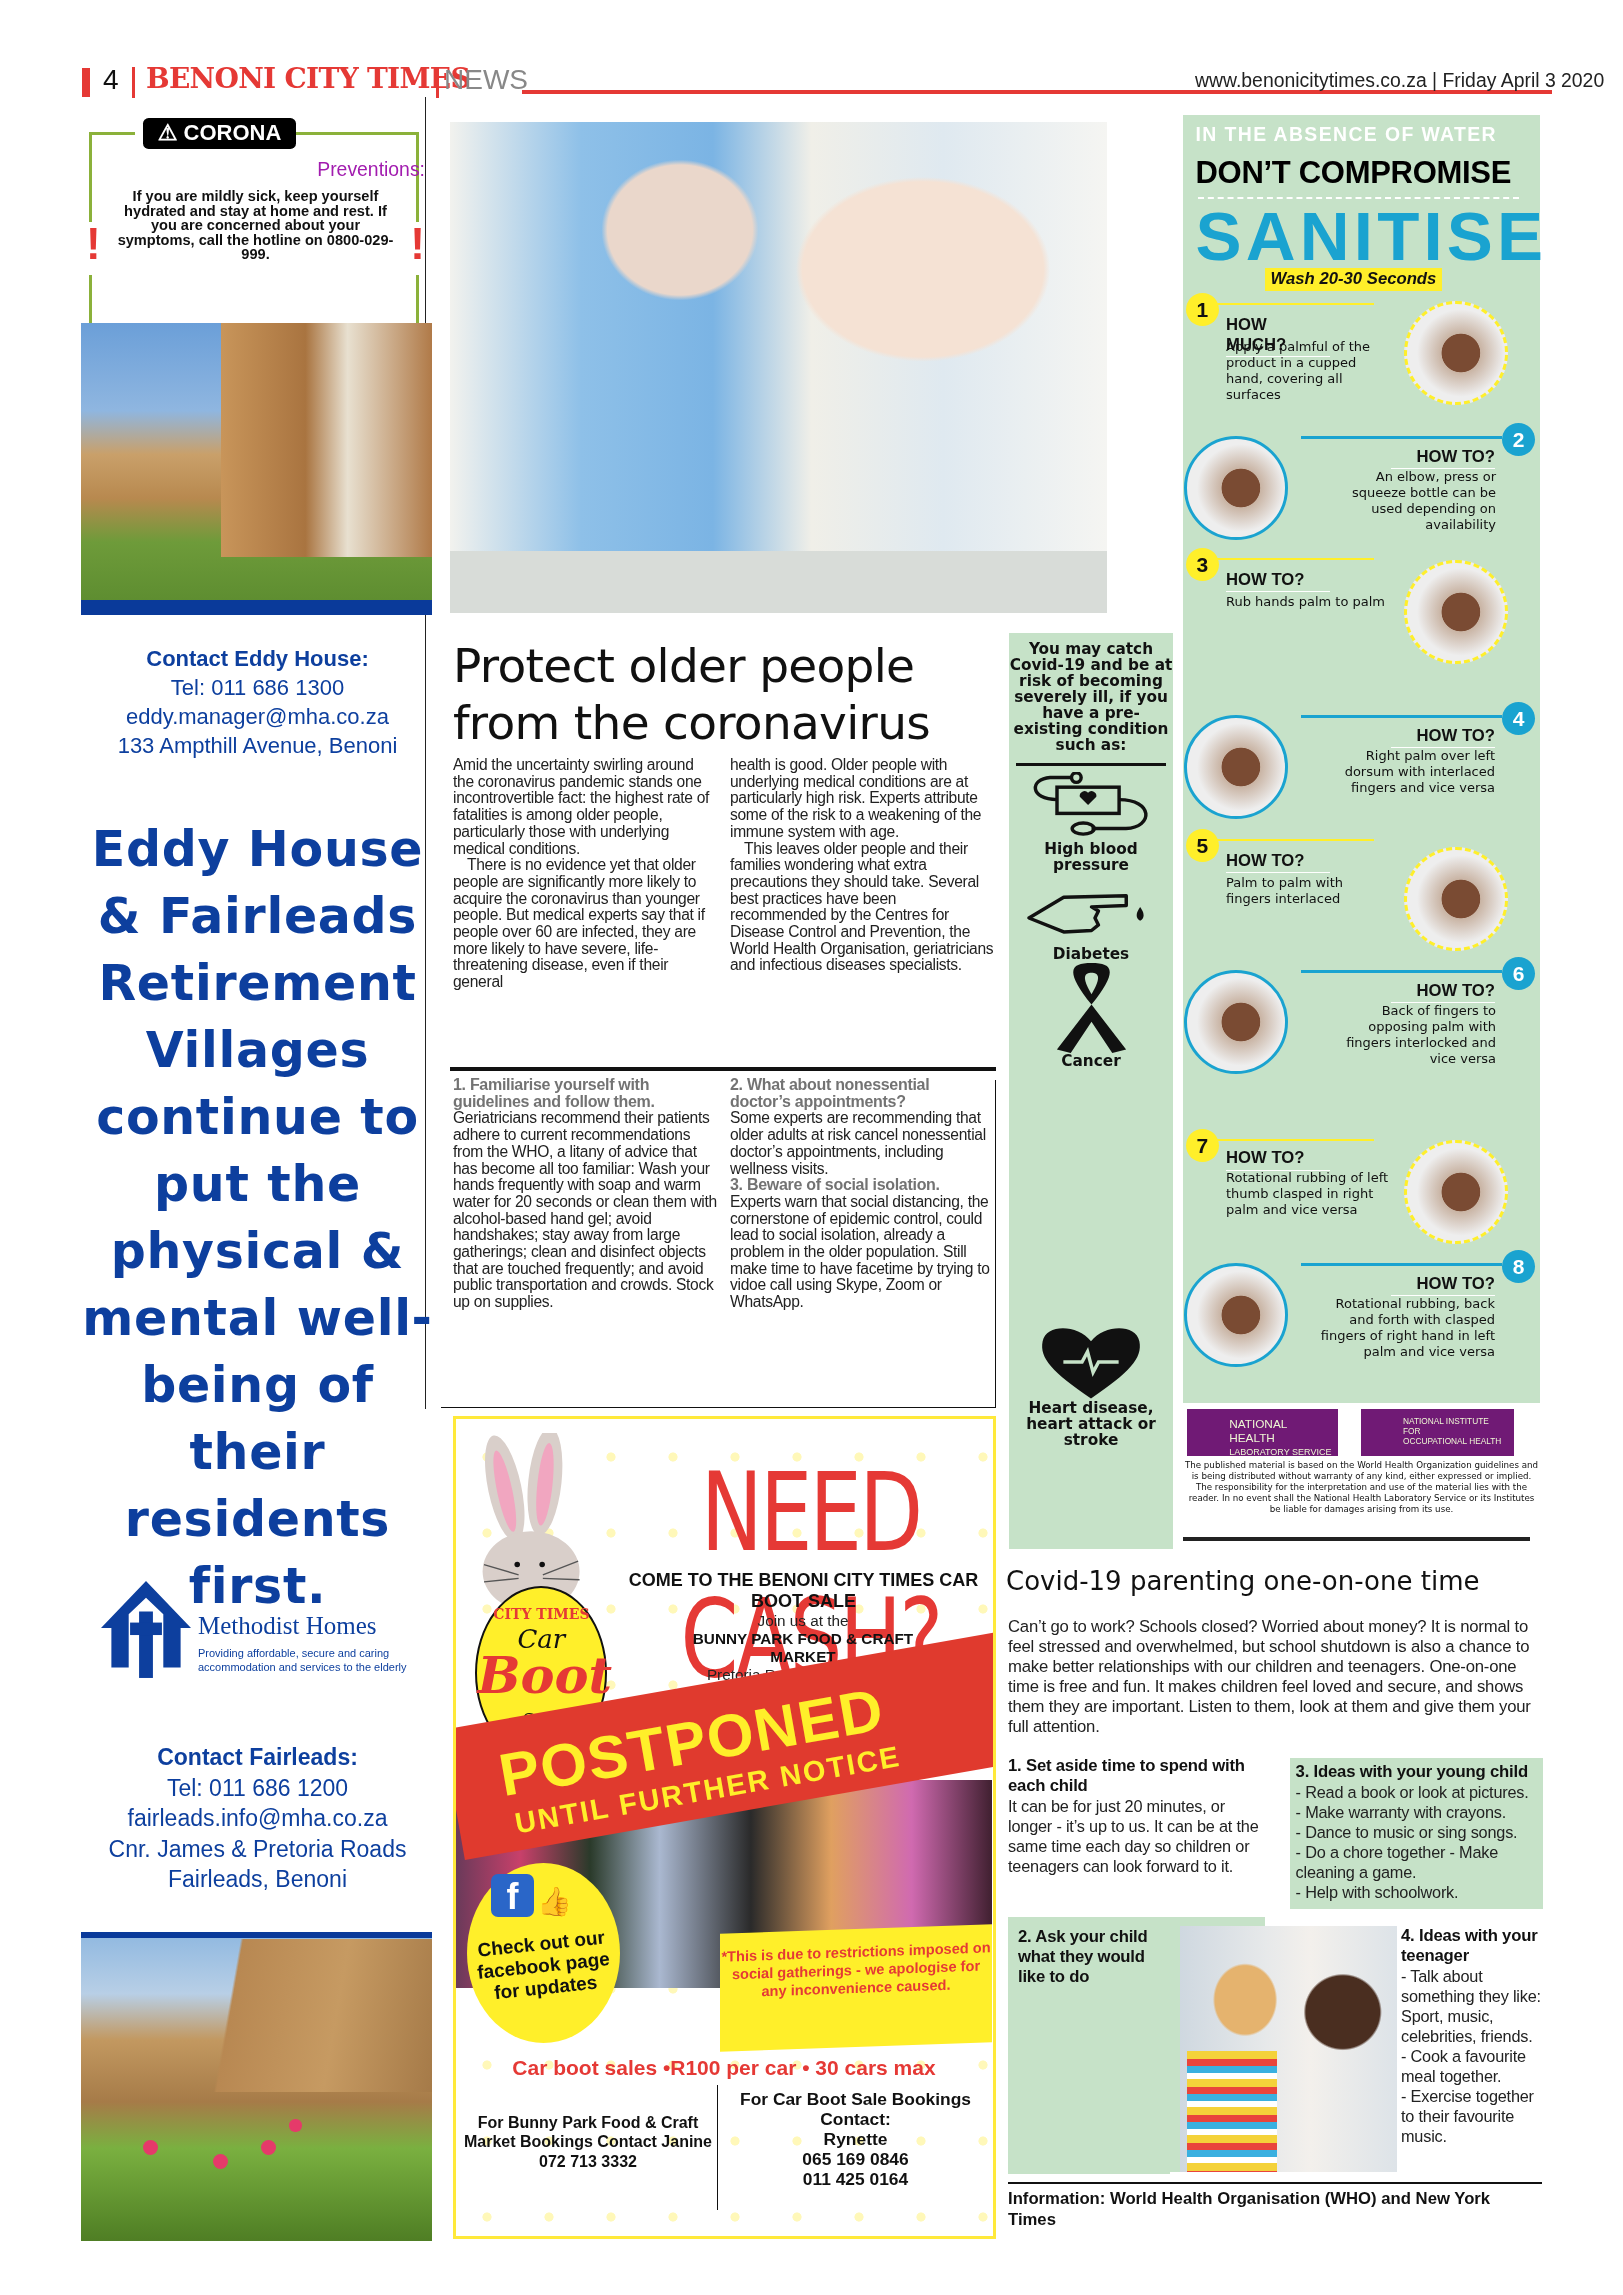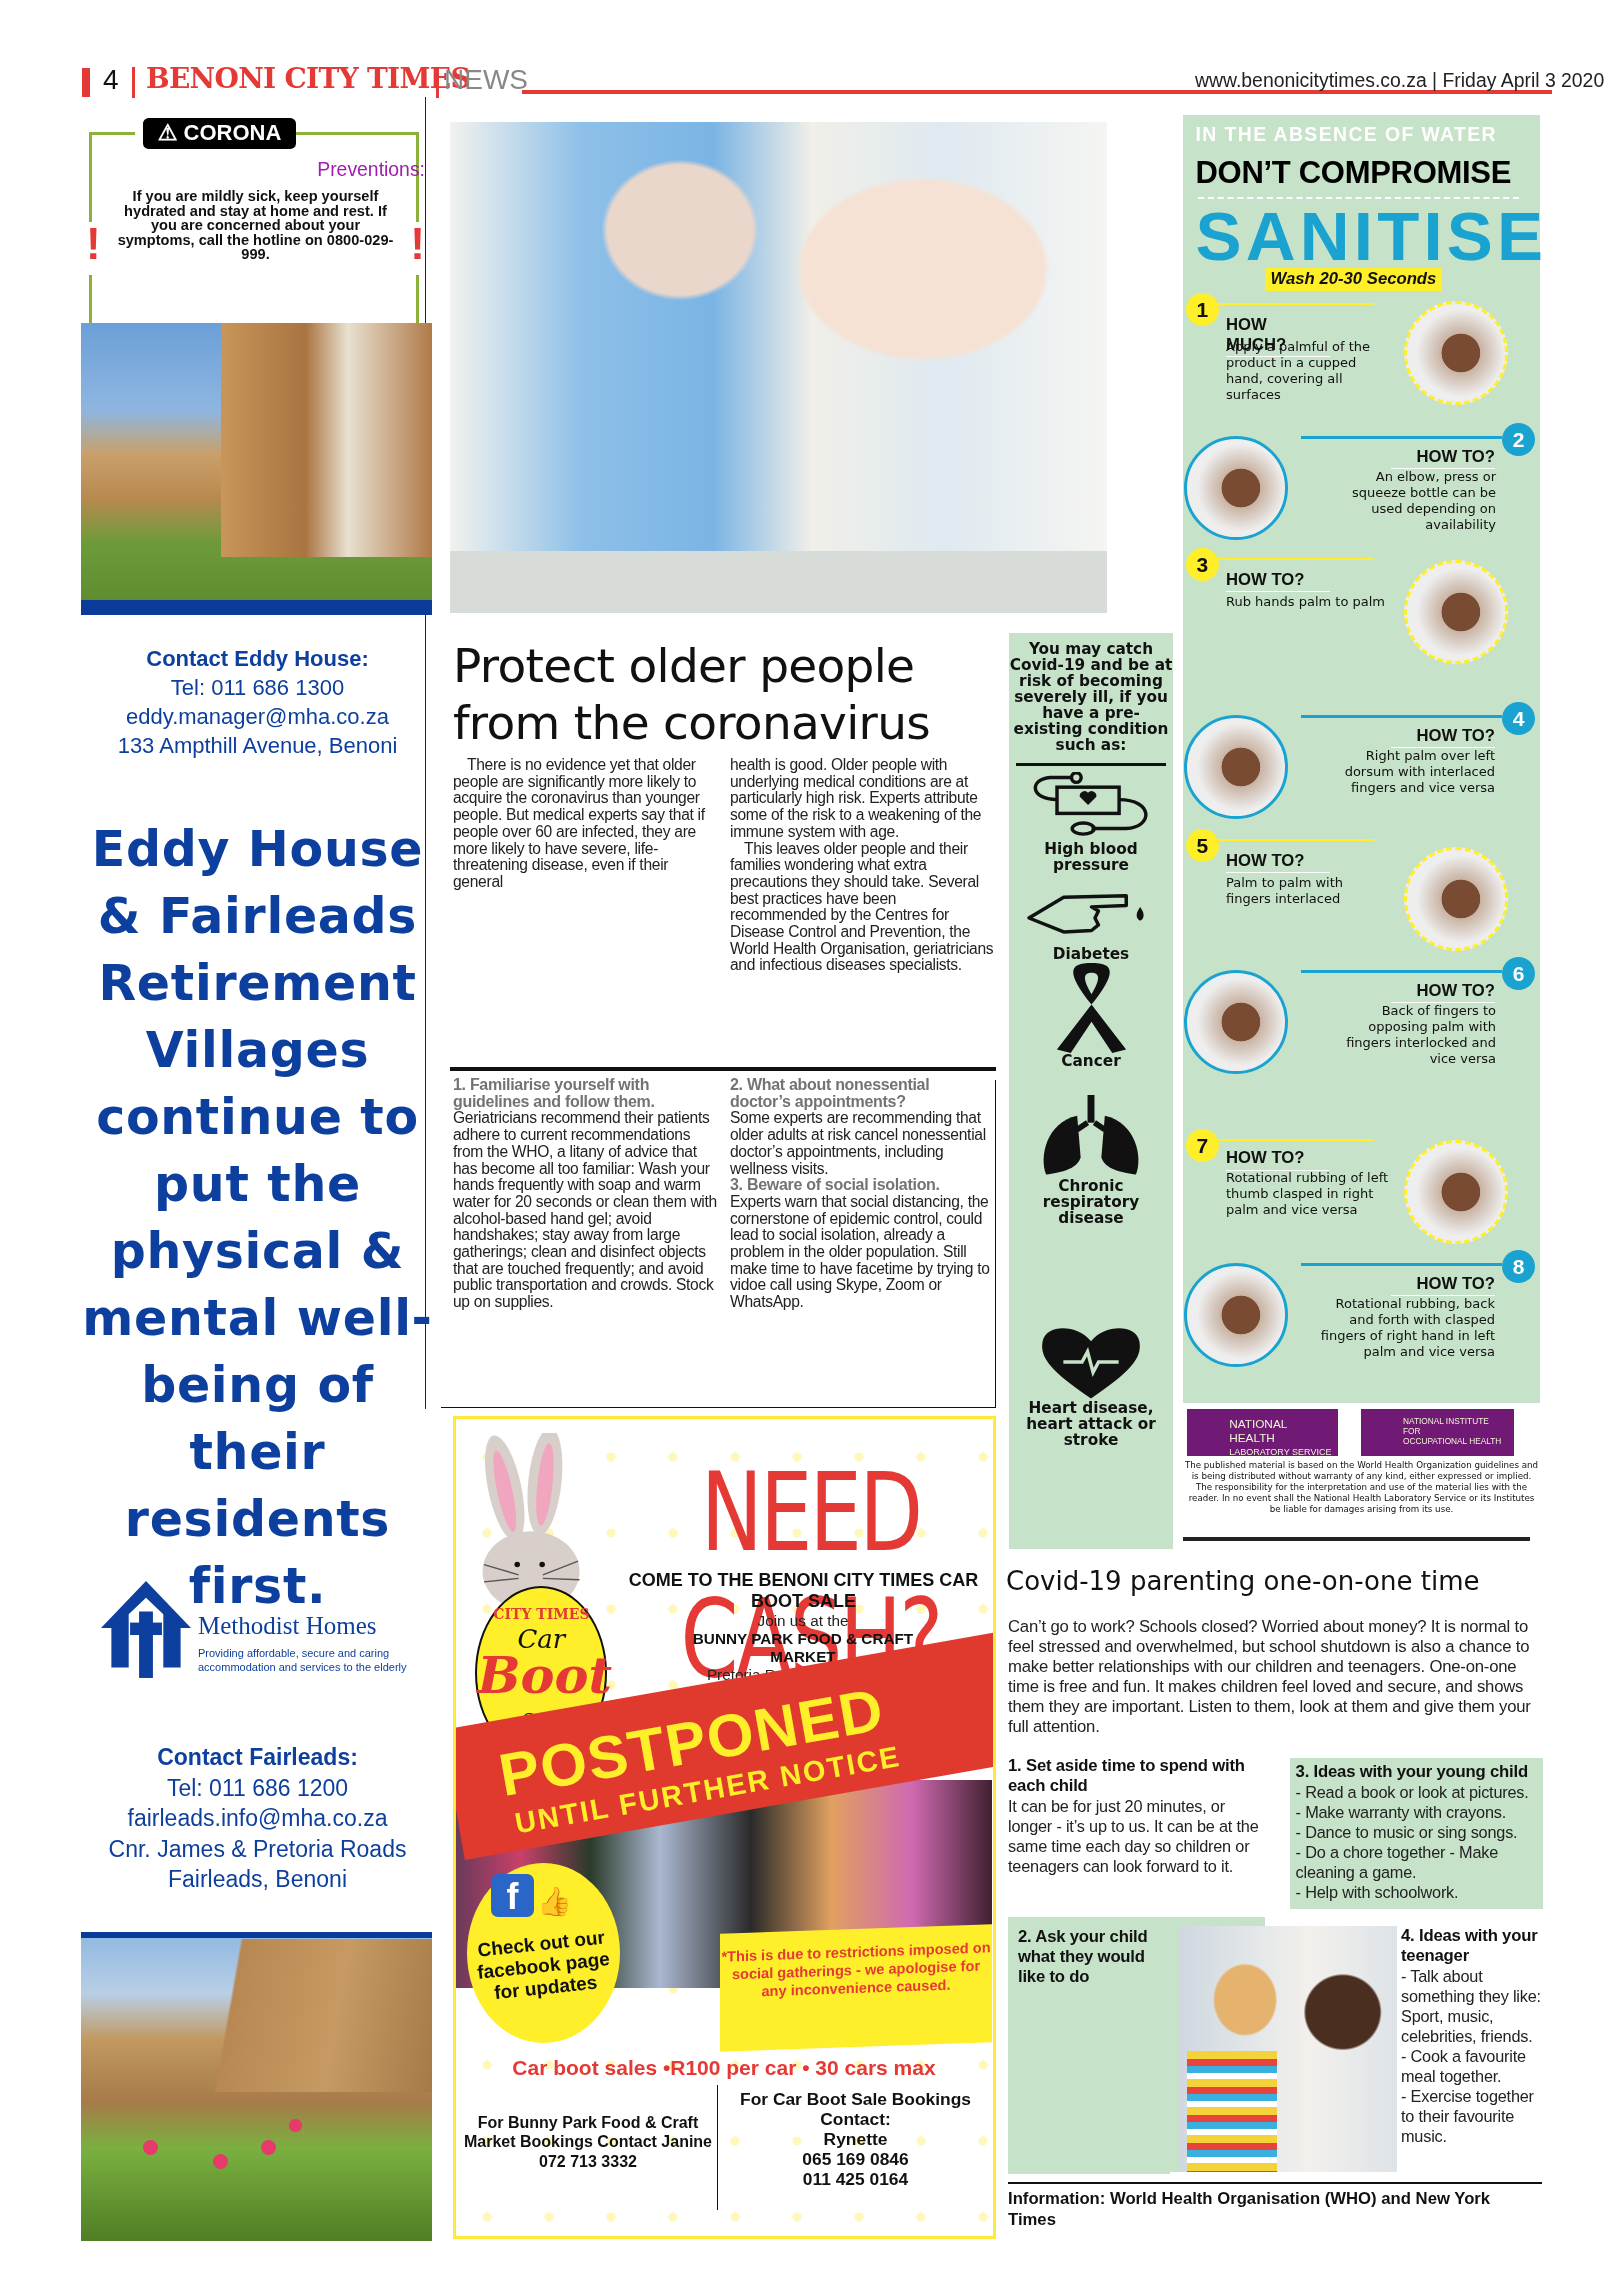--- a/index.html
+++ b/index.html
@@ -212,20 +212,21 @@
   <div class="flw" style="left:180px;top:208px;width:15.3px;height:15.3px"></div>
   <div class="flw" style="left:208px;top:187px;width:12.5px;height:12.5px"></div>
 </div>
 
 <div class="abs photo ph-old">
     <div class="table"></div>
   </div>
 
 <div class="abs headline">Protect older people from the coronavirus</div>
 <div class="abs art-col a1">
+  <p>Amid the uncertainty swirling around the coronavirus pandemic stands one incontrovertible fact: the highest rate of fatalities is among older people, particularly those with underlying medical conditions.</p>
   <p class="ind">There is no evidence yet that older people are significantly more likely to acquire the coronavirus than younger people. But medical experts say that if people over 60 are infected, they are more likely to have severe, life-threatening disease, even if their general</p>
 </div>
 <div class="abs art-col a2">
   <p>health is good. Older people with underlying medical conditions are at particularly high risk. Experts attribute some of the risk to a weakening of the immune system with age.</p>
   <p class="ind">This leaves older people and their families wondering what extra precautions they should take. Several best practices have been recommended by the Centres for Disease Control and Prevention, the World Health Organisation, geriatricians and infectious diseases specialists.</p>
 </div>
 <div class="abs art-rule"></div>
 <div class="abs art-box"></div>
 <div class="abs art-col a3">
   <h4>1. Familiarise yourself with guidelines and follow them.</h4>
@@ -258,29 +259,20 @@
       <path d="M170 24 q-10 14 0 20 q10 -6 0 -20z" fill="#111"></path>
     </svg>
     <div class="lbl">Diabetes</div>
   </div>
   <div class="cond-item" style="top:330px">
     <svg width="111" height="90" viewBox="0 0 160 130">
       <path d="M80 60 C40 10 50 0 80 0 C110 0 120 10 80 60 L130 125 L110 130 L80 85 L50 130 L30 125 Z" fill="#111"></path>
       <path d="M80 45 C65 20 70 14 80 14 C90 14 95 20 80 45z" fill="#c6e2c8"></path>
     </svg>
     <div class="lbl">Cancer</div>
-  </div>
-  <div class="cond-item" style="top:462px">
-    <svg width="104" height="83" viewBox="0 0 150 120">
-      <rect x="70" y="0" width="10" height="40" fill="#111"></rect>
-      <path d="M70 40 L55 50 M80 40 L95 50" stroke="#111" stroke-width="8"></path>
-      <path d="M55 30 C10 40 0 90 10 115 C30 112 55 108 60 90 Z" fill="#111"></path>
-      <path d="M95 30 C140 40 150 90 140 115 C120 112 95 108 90 90 Z" fill="#111"></path>
-    </svg>
-    <div class="lbl">Chronic respiratory disease</div>
   </div>
   <div class="cond-item" style="top:760px">
     <svg width="104" height="76" viewBox="0 0 150 110" style="margin-top:-69px">
       <path d="M75 108 C20 70 0 50 5 25 C10 0 55 0 75 25 C95 0 140 0 145 25 C150 50 130 70 75 108Z" fill="#111"></path>
       <path d="M35 55 L62 55 L70 40 L78 70 L86 55 L115 55" fill="none" stroke="#c6e2c8" stroke-width="5"></path>
     </svg>
     <div class="lbl">Heart disease, heart attack or stroke</div>
   </div>
 </div>
 

